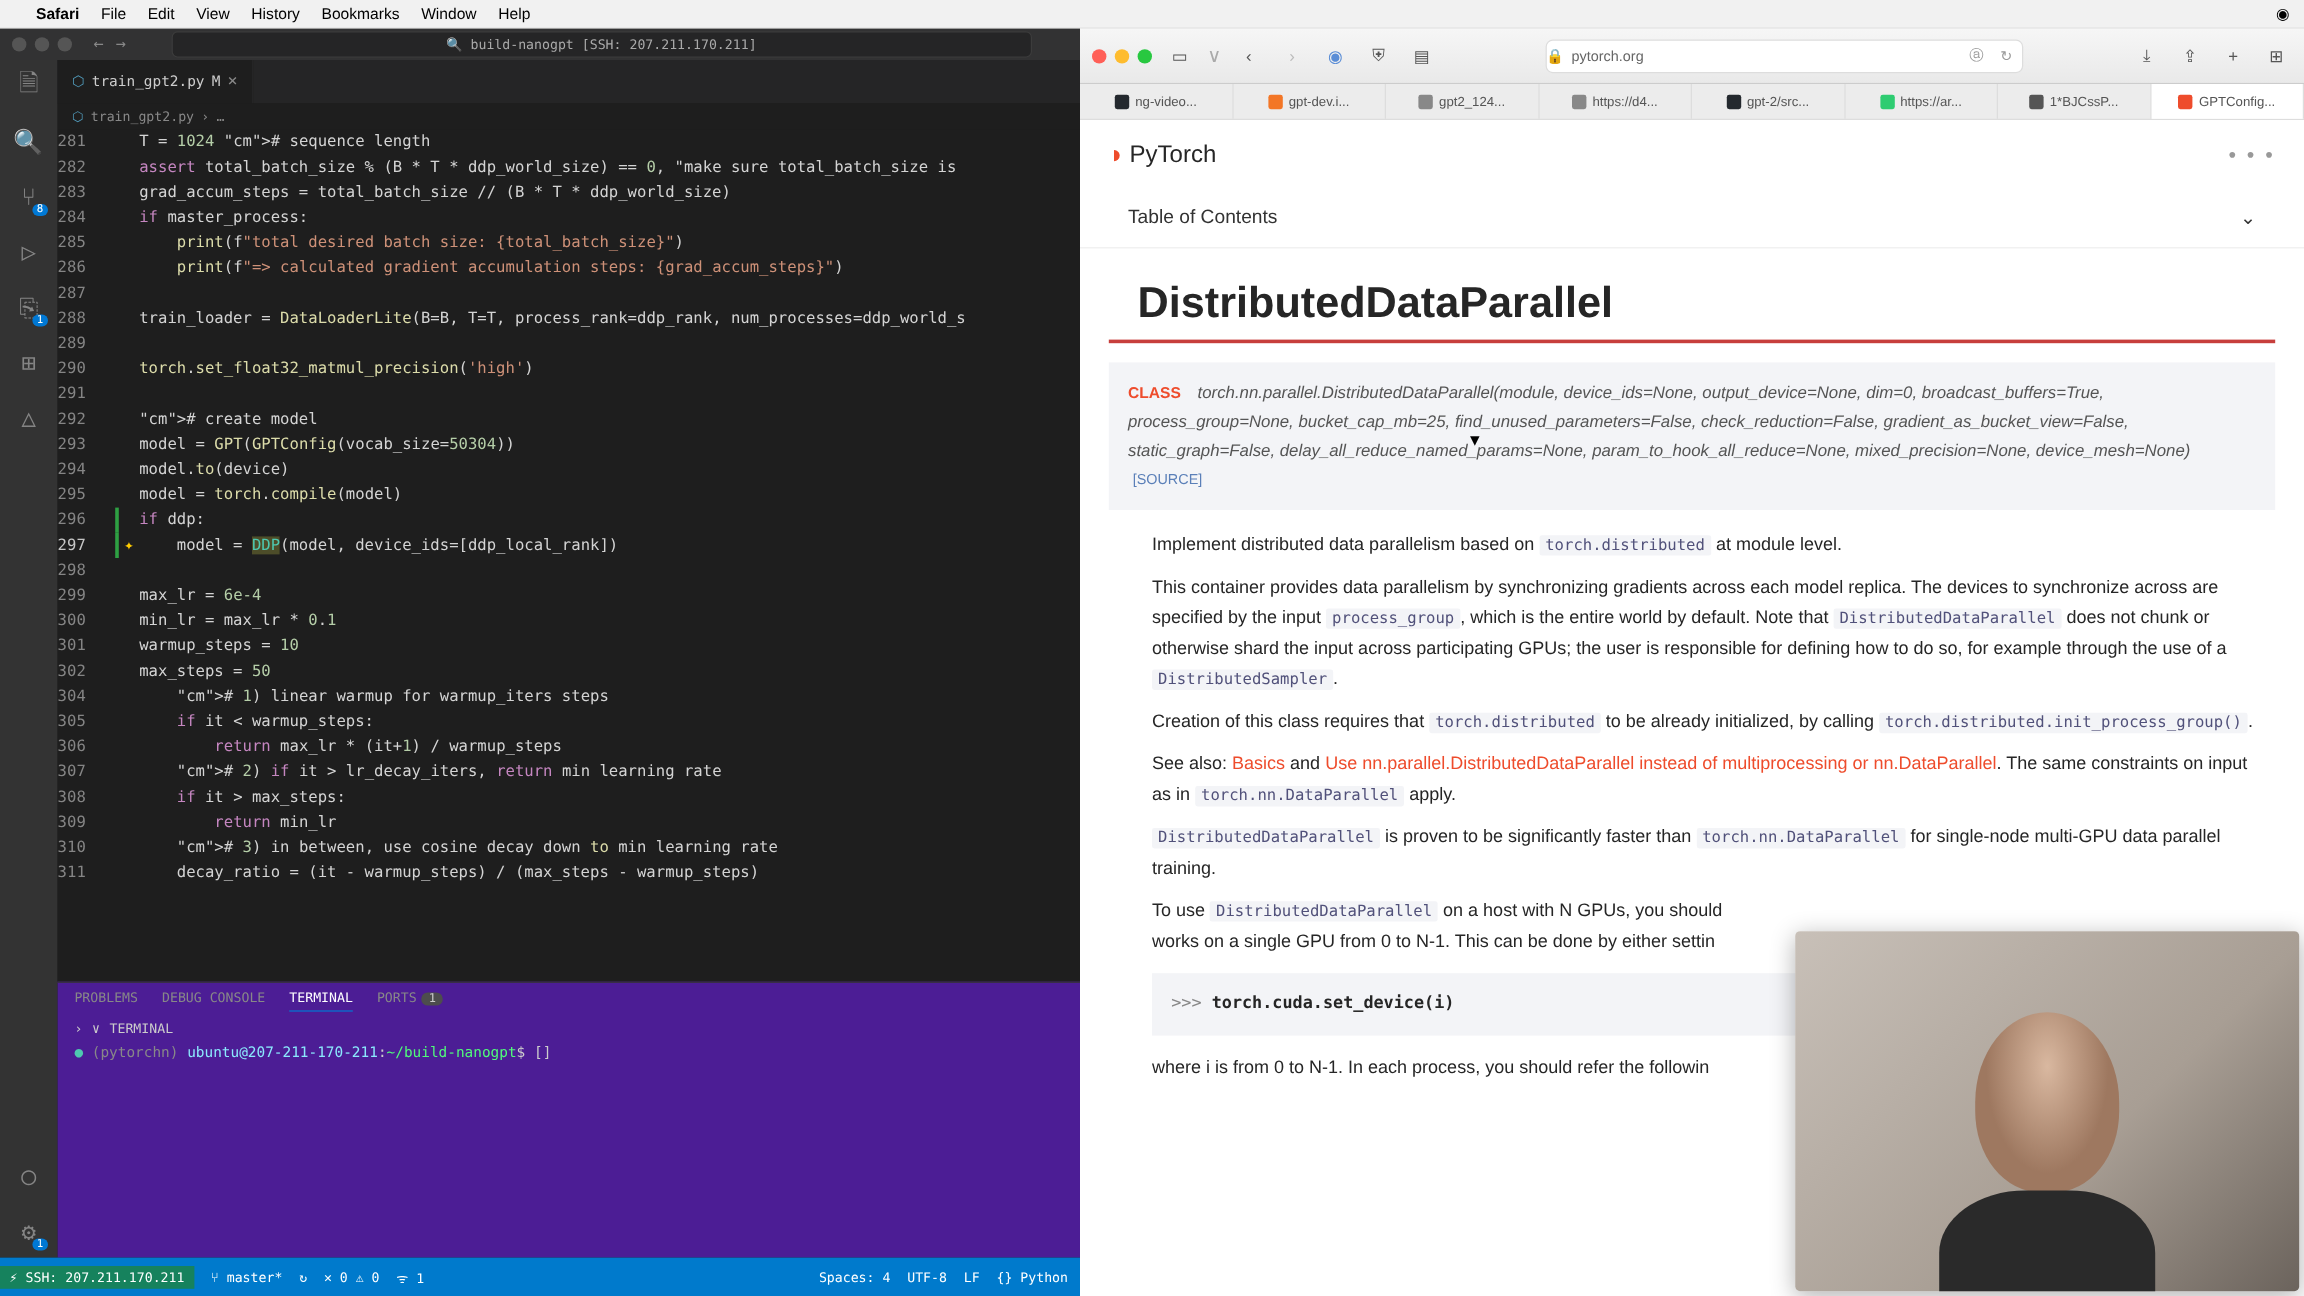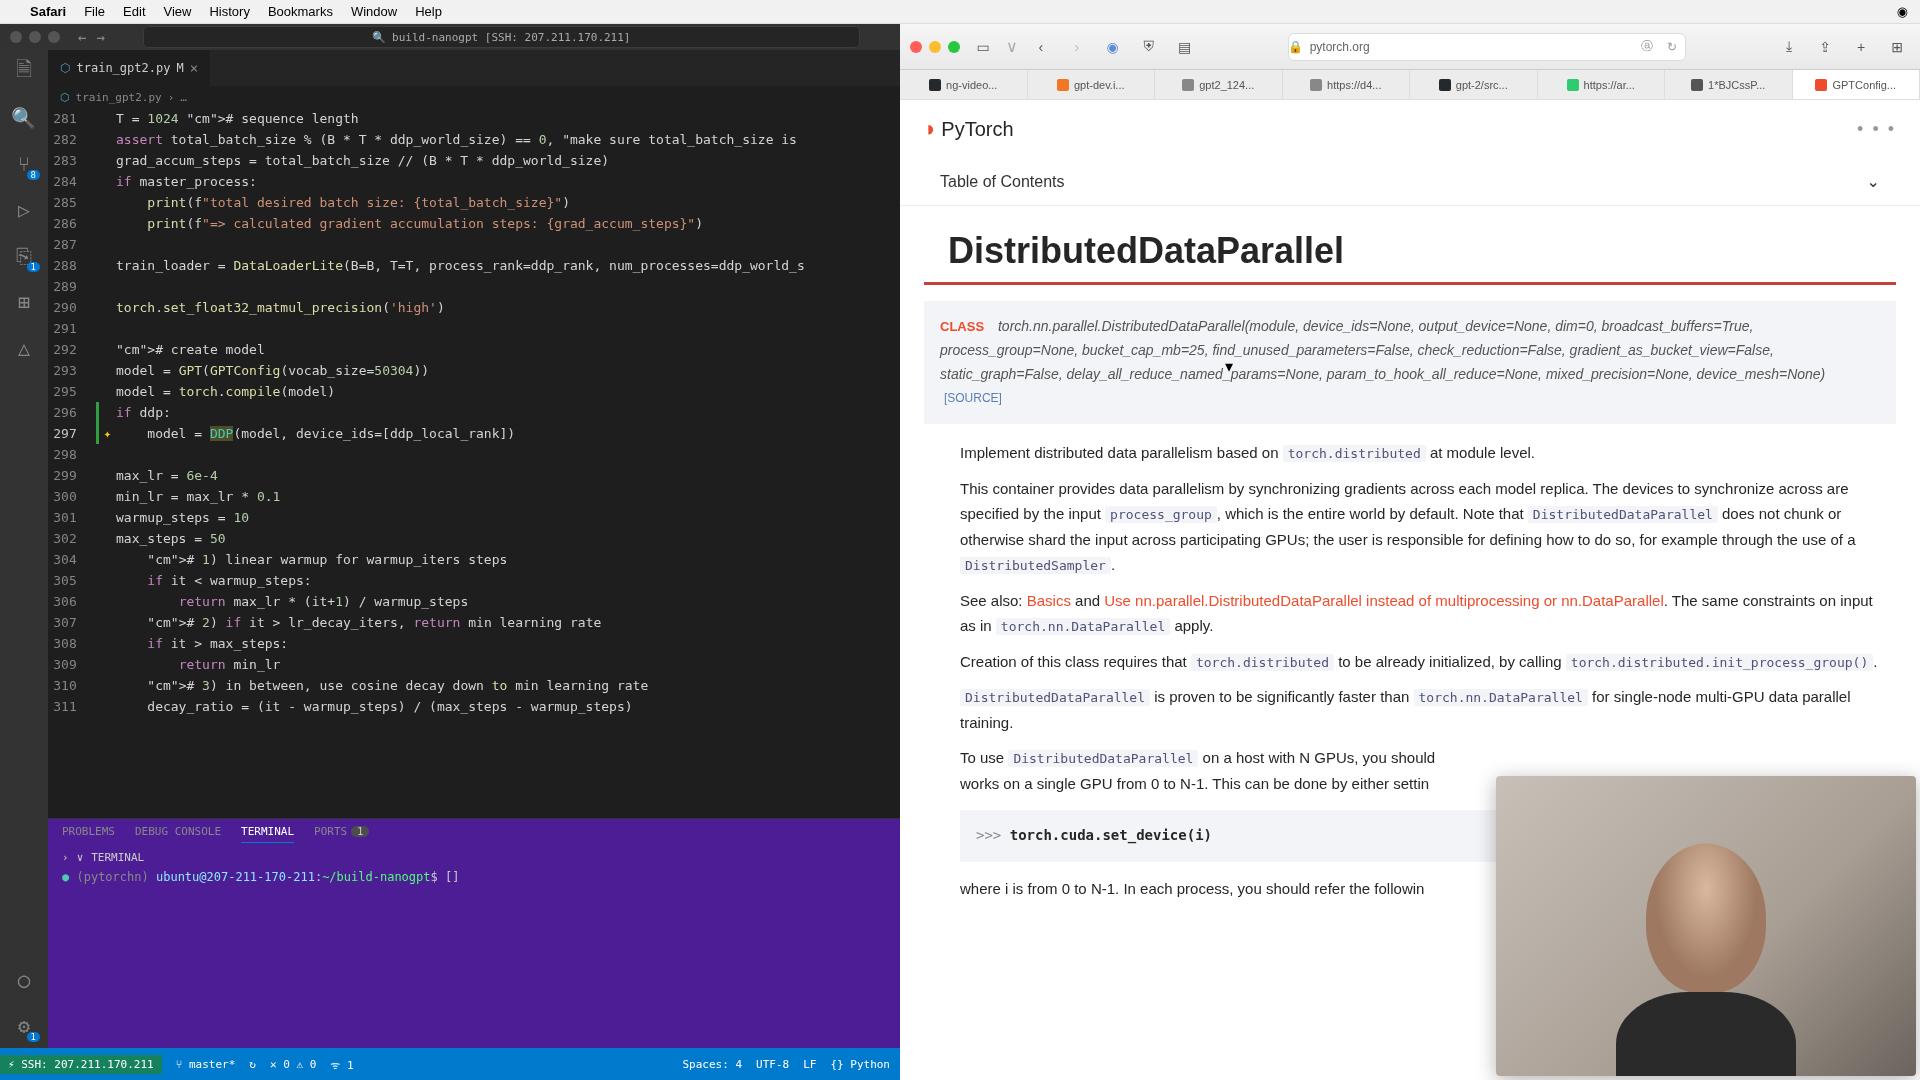--- a/index.html
+++ b/index.html
@@ -28,21 +28,21 @@
 .activity .badge { position: absolute; bottom: -2px; right: -2px; background: #0078d4; color: #fff; font-size: 9px; border-radius: 8px; padding: 0 4px; }
 .activity .bottom { margin-top: auto; display: flex; flex-direction: column; gap: 18px; align-items: center; }
 .editor-area { flex: 1; display: flex; flex-direction: column; min-width: 0; }
 .tabs { height: 36px; background: #252526; display: flex; align-items: stretch; }
 .tab { display: flex; align-items: center; gap: 6px; padding: 0 12px; background: #1e1e1e; border-right: 1px solid #252526; font-size: 12px; color: #ccc; }
 .tab .mod { color: #ccc; }
 .tab .close { color: #888; font-size: 14px; }
 .breadcrumb { height: 22px; background: #1e1e1e; display: flex; align-items: center; gap: 6px; padding: 0 12px; font-size: 11px; color: #888; }
 .code { flex: 1; overflow: hidden; font-size: 13px; line-height: 21px; background: #1e1e1e; }
 .line { display: flex; white-space: pre; }
-.ln { width: 48px; text-align: center; padding-right: 14px; color: #858585; user-select: none; }
+.ln { width: 48px; text-align: left; padding-right: 14px; color: #858585; user-select: none; }
 .ln.hl { color: #c6c6c6; }
 .gutter { width: 20px; display: flex; align-items: center; justify-content: center; }
 .gutter.mod { border-left: 3px solid #2ea043; }
 .code-txt { flex: 1; color: #d4d4d4; }
 .kw { color: #c586c0; }
 .fn { color: #dcdcaa; }
 .str { color: #ce9178; }
 .num { color: #b5cea8; }
 .cls { color: #4ec9b0; }
 .hl-ddp { background: #4d4d29; }
@@ -167,20 +167,21 @@
             <div class="line"><span class="ln ">284</span><span class="gutter "></span><span class="code-txt"><span class="kw">if</span> master_process:</span></div>
             <div class="line"><span class="ln ">285</span><span class="gutter "></span><span class="code-txt">    <span class="fn">print</span>(f<span class="str">"total desired batch size: {total_batch_size}"</span>)</span></div>
             <div class="line"><span class="ln ">286</span><span class="gutter "></span><span class="code-txt">    <span class="fn">print</span>(f<span class="str">"=&gt; calculated gradient accumulation steps: {grad_accum_steps}"</span>)</span></div>
             <div class="line"><span class="ln ">287</span><span class="gutter "></span><span class="code-txt"></span></div>
             <div class="line"><span class="ln ">288</span><span class="gutter "></span><span class="code-txt">train_loader = <span class="fn">DataLoaderLite</span>(B=B, T=T, process_rank=ddp_rank, num_processes=ddp_world_s</span></div>
             <div class="line"><span class="ln ">289</span><span class="gutter "></span><span class="code-txt"></span></div>
             <div class="line"><span class="ln ">290</span><span class="gutter "></span><span class="code-txt"><span class="fn">torch</span>.<span class="fn">set_float32_matmul_precision</span>(<span class="str">'high'</span>)</span></div>
             <div class="line"><span class="ln ">291</span><span class="gutter "></span><span class="code-txt"></span></div>
             <div class="line"><span class="ln ">292</span><span class="gutter "></span><span class="code-txt"><span class="&lt;span">"cm"</span>&gt;# create model</span></div>
             <div class="line"><span class="ln ">293</span><span class="gutter "></span><span class="code-txt">model = <span class="fn">GPT</span>(<span class="fn">GPTConfig</span>(vocab_size=<span class="num">50304</span>))</span></div>
+            <div class="line"><span class="ln ">294</span><span class="gutter "></span><span class="code-txt">model.<span class="fn">to</span>(device)</span></div>
             <div class="line"><span class="ln ">295</span><span class="gutter "></span><span class="code-txt">model = <span class="fn">torch</span>.<span class="fn">compile</span>(model)</span></div>
             <div class="line"><span class="ln ">296</span><span class="gutter mod"></span><span class="code-txt"><span class="kw">if</span> ddp:</span></div>
             <div class="line"><span class="ln hl">297</span><span class="gutter mod"><span style="color:#ffcc00">✦</span></span><span class="code-txt">    model = <span class="hl-ddp cls">DDP</span>(model, device_ids=[ddp_local_rank])</span></div>
             <div class="line"><span class="ln ">298</span><span class="gutter "></span><span class="code-txt"></span></div>
             <div class="line"><span class="ln ">299</span><span class="gutter "></span><span class="code-txt">max_lr = <span class="num">6e-4</span></span></div>
             <div class="line"><span class="ln ">300</span><span class="gutter "></span><span class="code-txt">min_lr = max_lr * <span class="num">0</span>.<span class="num">1</span></span></div>
             <div class="line"><span class="ln ">301</span><span class="gutter "></span><span class="code-txt">warmup_steps = <span class="num">10</span></span></div>
             <div class="line"><span class="ln ">302</span><span class="gutter "></span><span class="code-txt">max_steps = <span class="num">50</span></span></div>
             <div class="line"><span class="ln ">304</span><span class="gutter "></span><span class="code-txt">    <span class="&lt;span">"cm"</span>&gt;# <span class="num">1</span>) linear warmup for warmup_iters steps</span></div>
             <div class="line"><span class="ln ">305</span><span class="gutter "></span><span class="code-txt">    <span class="kw">if</span> it &lt; warmup_steps:</span></div>
@@ -302,22 +303,22 @@
     </div>
     <h1 class="h1">DistributedDataParallel</h1>
     <div class="cls-sig">
       <span class="lbl">CLASS</span>
       <span class="sig">torch.nn.parallel.DistributedDataParallel(module, device_ids=None, output_device=None, dim=0, broadcast_buffers=True, process_group=None, bucket_cap_mb=25, find_unused_parameters=False, check_reduction=False, gradient_as_bucket_view=False, static_graph=False, delay_all_reduce_named_params=None, param_to_hook_all_reduce=None, mixed_precision=None, device_mesh=None)</span>
       &nbsp;<a class="src">[SOURCE]</a>
     </div>
     <div class="docbody">
       <p><span>Implement distributed data parallelism based on </span><span class="codeinl">torch.distributed</span><span> at module level.</span></p>
       <p><span>This container provides data parallelism by synchronizing gradients across each model replica. The devices to synchronize across are specified by the input </span><span class="codeinl">process_group</span><span>, which is the entire world by default. Note that </span><span class="codeinl">DistributedDataParallel</span><span> does not chunk or otherwise shard the input across participating GPUs; the user is responsible for defining how to do so, for example through the use of a </span><span class="codeinl">DistributedSampler</span><span>.</span></p>
+      <p><span>Creation of this class requires that </span><span class="codeinl">torch.distributed</span><span> to be already initialized, by calling </span><span class="codeinl">torch.distributed.init_process_group()</span><span>.</span></p>
       <p><span>See also: </span><a>Basics</a><span> and </span><a>Use nn.parallel.DistributedDataParallel instead of multiprocessing or nn.DataParallel</a><span>. The same constraints on input as in </span><span class="codeinl">torch.nn.DataParallel</span><span> apply.</span></p>
-      <p><span>Creation of this class requires that </span><span class="codeinl">torch.distributed</span><span> to be already initialized, by calling </span><span class="codeinl">torch.distributed.init_process_group()</span><span>.</span></p>
       <p><span class="codeinl">DistributedDataParallel</span><span> is proven to be significantly faster than </span><span class="codeinl">torch.nn.DataParallel</span><span> for single-node multi-GPU data parallel training.</span></p>
       <p><span>To use </span><span class="codeinl">DistributedDataParallel</span><span> on a host with N GPUs, you should</span><br><span>works on a single GPU from 0 to N-1. This can be done by either settin</span></p>
       <div class="codeblock"><span class="pr">&gt;&gt;&gt; </span><b>torch.cuda.set_device(i)</b></div>
       <p>where i is from 0 to N-1. In each process, you should refer the followin</p>
     </div>
   </div>
 </div>
 
 </div>
 

